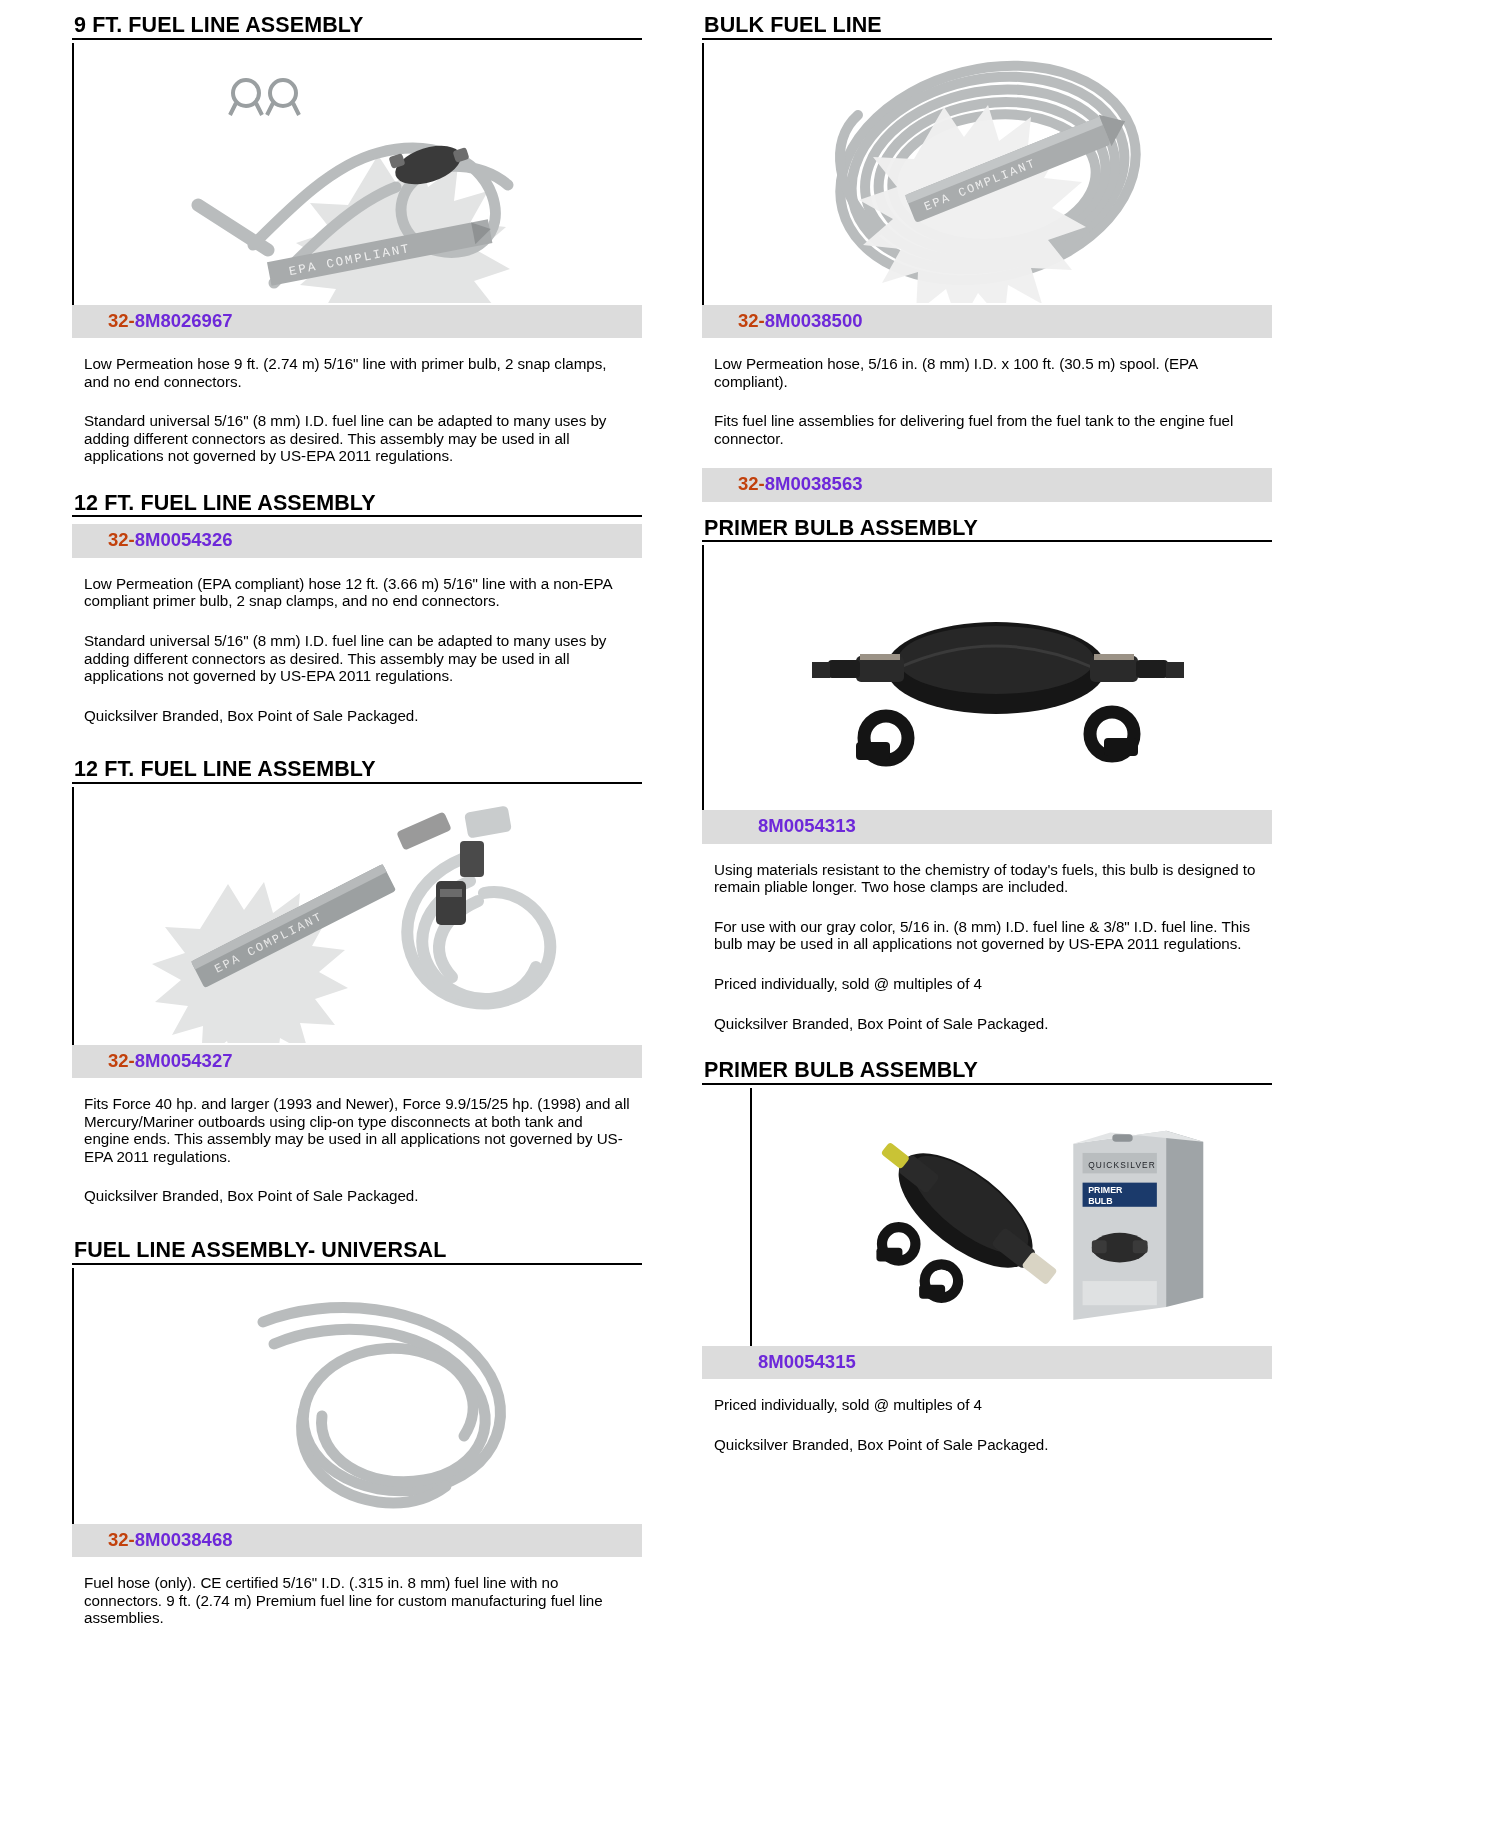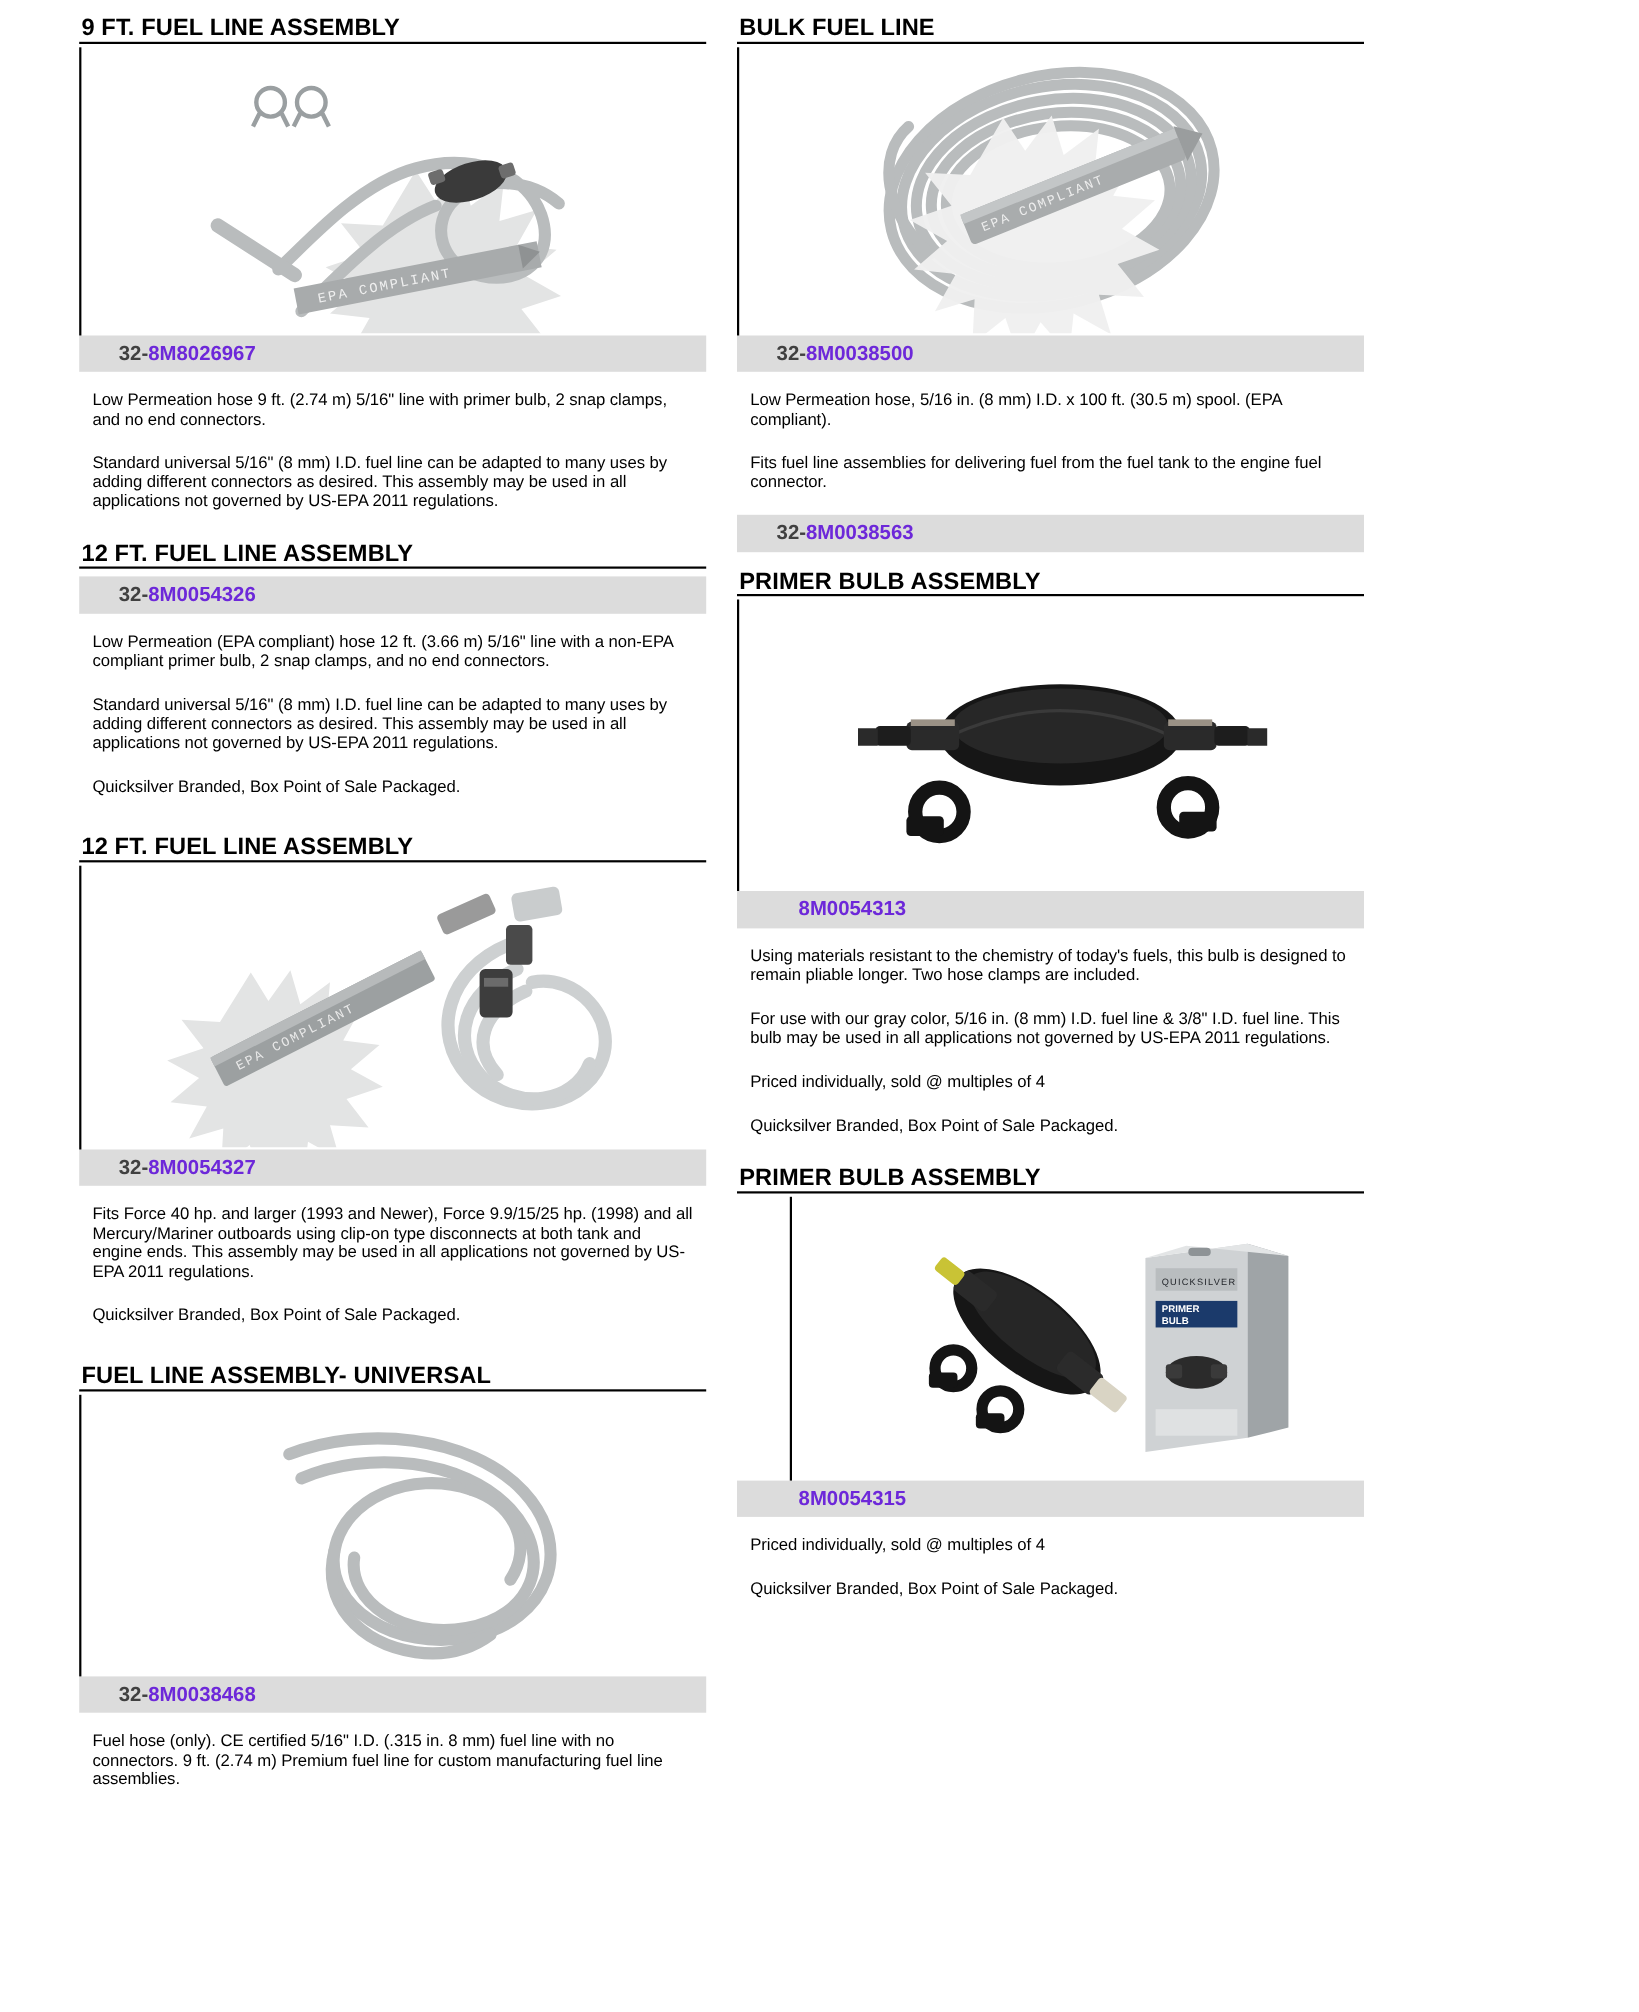--- a/index.html
+++ b/index.html
@@ -11,21 +11,21 @@
     overflow:hidden;
   }
   .page{
     position:relative;
     width:1490px;height:1829px;
     padding:0;
     box-sizing:border-box;
   }
   .columns{
     display:flex;
-    gap:28px;
+    gap:60px;
     padding:14px 78px 0 72px;
     box-sizing:border-box;
   }
   .col{width:570px;flex:0 0 570px;}
 
   
   .sec-head{
     position:relative;
     margin:0 0 0 0;
     padding:0 0 3px 0;
@@ -59,21 +59,21 @@
   
   .partbar{
     background:#dcdcdc;
     font-size:18.5px;
     font-weight:bold;
     line-height:1.0;
     padding:7px 0 8px 0;
     margin:0;
     white-space:nowrap;
   }
-  .partbar .pfx{color:#404040;font-weight:bold;}
+  .partbar .pfx{color:#c2410c;font-weight:bold;}
   .partbar .pn{color:#6d28d9;font-weight:bold;}
   .partbar.indent{padding-left:36px;}
   .partbar.center-ish{padding-left:56px;}
 
   
   p.desc{
     margin:12px;
     padding:5px 0 0 0;
     font-size:15.2px;
     line-height:1.155;

